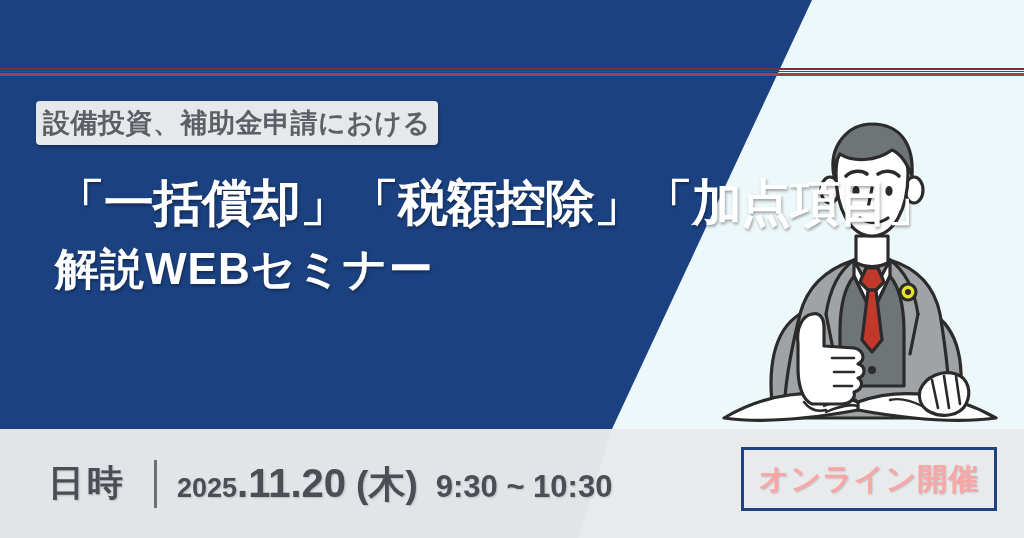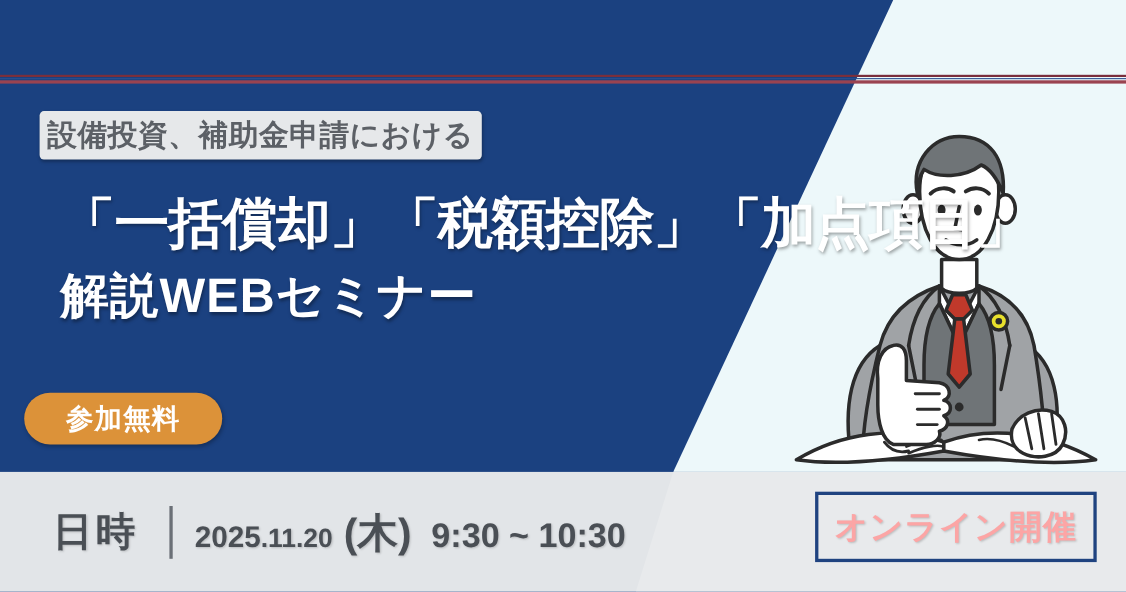--- a/index.html
+++ b/index.html
@@ -185,21 +185,21 @@
   .date-value {
     font-size: 38px;
     font-weight: bold;
     color: #4a4f55;
     white-space: nowrap;
     text-shadow: 1px 1px 2px rgba(0,0,0,0.18);
     display: flex;
     align-items: baseline;
   }
   .date-year { font-size: 27px; margin-top: 15px; }
-  .date-md   { font-size: 24px; }
+  .date-md   { font-size: 40px; }
   .date-dow  { font-size: 37px; margin-left: 10px; }
   .date-time { font-size: 31px; margin-left: 18px; }
 
   
   .online-badge {
     position: absolute;
     right: 27px;
     bottom: 27px;
     width: 250px;
     height: 58px;
@@ -328,23 +328,20 @@
     <div class="rule-c"></div>
   </div>
 
   <div class="chip">
     <span class="chip-text">設備投資、補助金申請における</span>
   </div>
 
   <div class="headline-1">「一括償却」「税額控除」「加点項目」</div>
   <div class="headline-2">解説WEBセミナー</div>
 
-  <div class="free-badge">
-    <span class="free-badge-text">参加無料</span>
-  </div>
 
   <div class="bottom-bar"></div>
   <div class="bottom-bar-sheen"></div>
 
   <div class="date-row">
     <span class="date-label">日時</span>
     <span class="date-sep"></span>
     <span class="date-value">
       <span class="date-year">2025</span>
         <span class="date-md">.11.20</span>

